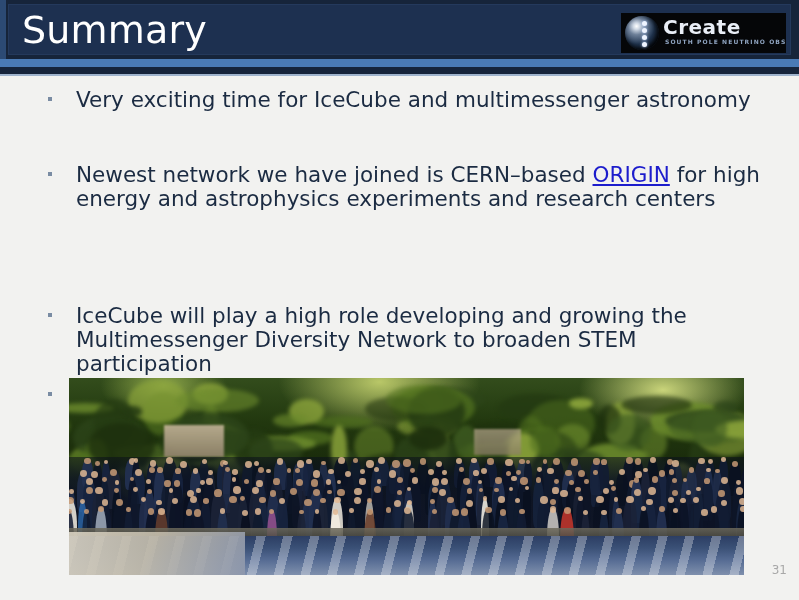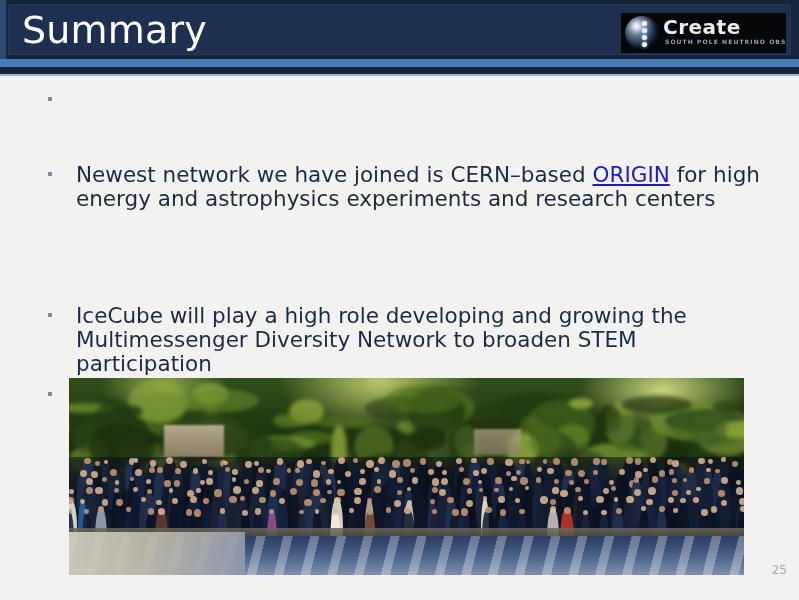--- a/index.html
+++ b/index.html
@@ -216,21 +216,21 @@
 </div>
 <div id="header-left-tab"></div>
 <div id="rule-light"></div>
 <div id="rule-dark"></div>
 <div id="rule-hair"></div>
 
 <div id="content">
 
   <div id="b1" class="bullet-row">
     <div class="lvl1">
-      <span class="dot"></span>
+      <span class="dot"></span><span>Very exciting time for IceCube and multimessenger astronomy</span>
     </div>
   </div>
 
 
   <div id="b3" class="bullet-row">
     <div class="lvl1">
       <span class="dot"></span><span>Newest network we have joined is CERN–based </span><a class="link" href="#">ORIGIN</a><span> for high energy and astrophysics experiments and research centers</span>
     </div>
   </div>
 
@@ -829,13 +829,13 @@
       <div class="person" style="width: 13.0386px; height: 69.6979px; left: 94.5776%; top: 57.414%; background: rgb(13, 20, 38); opacity: 0.77;"></div>
       <div style="position: absolute; width: 6.78007px; height: 6.78007px; border-radius: 50%; left: 94.5776%; margin-left: 3.12926px; top: 55.814%; background: rgb(224, 184, 148); opacity: 0.85;"></div>
       <div class="person" style="width: 11.4751px; height: 66.907px; left: 98.9906%; top: 56.9036%; background: rgb(10, 17, 32); opacity: 0.84;"></div>
       <div style="position: absolute; width: 5.96703px; height: 5.96703px; border-radius: 50%; left: 98.9906%; margin-left: 2.75401px; top: 55.3036%; background: rgb(224, 184, 148); opacity: 0.85;"></div>
     </div>
   <div id="ph-kerb"></div>
   <div id="ph-ground"></div>
   <div id="ph-ground-left"></div>
 </div>
 
-<div id="page-number">25</div>
+<div id="page-number">31</div>
 
 </body></html>

